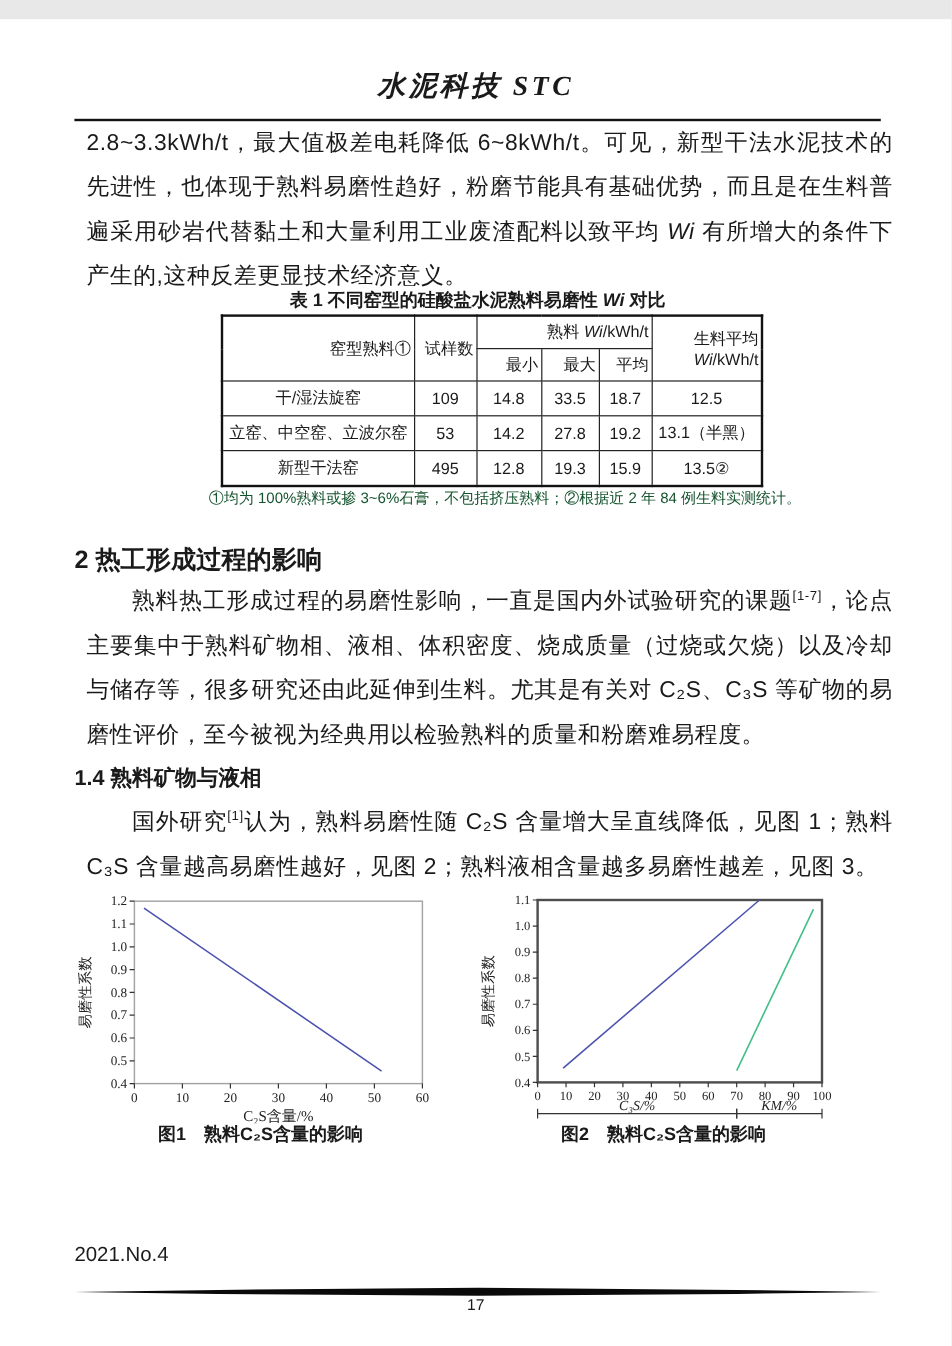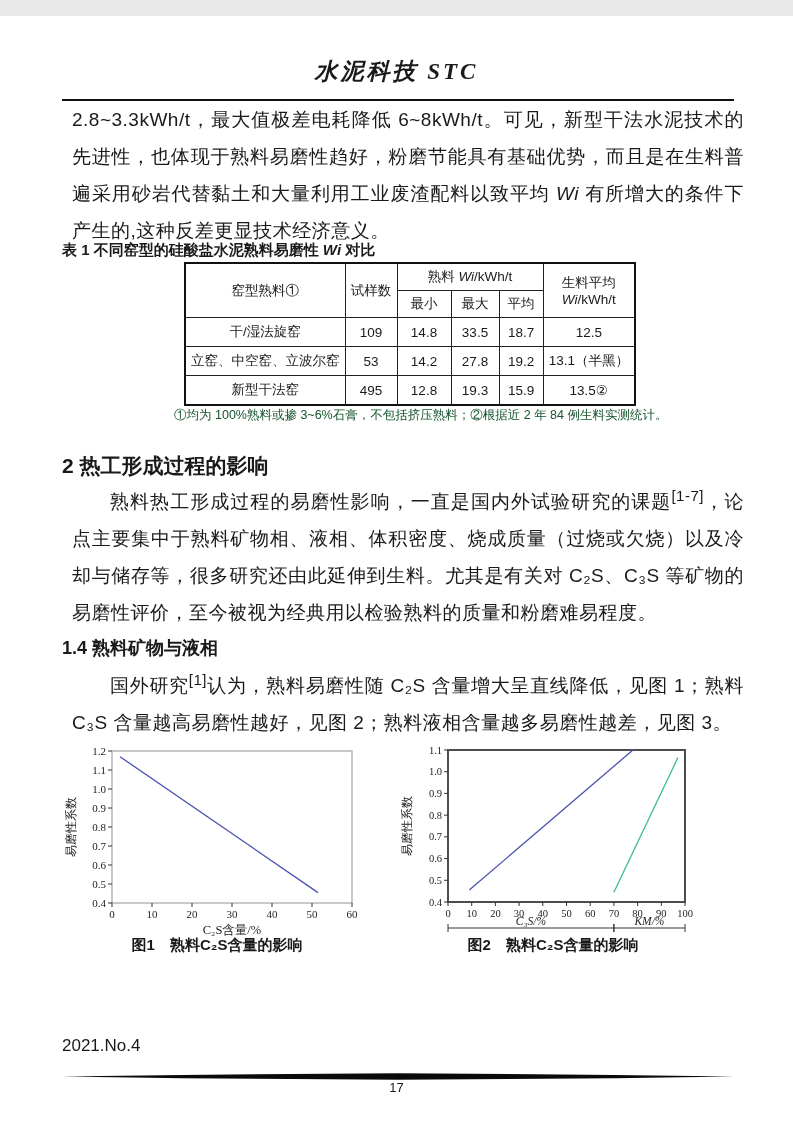--- a/index.html
+++ b/index.html
@@ -14,35 +14,35 @@
   }
   .header-rule{position:absolute;top:83px;left:62px;width:672px;height:2px;background:#111;}
   .body-par{
     position:absolute;left:72px;width:672px;font-size:19px;line-height:37px;
     text-align:justify;letter-spacing:0.5px;
   }
   .body-par.indent{text-indent:2em;}
   #p1{top:85px;}
   #p2{top:467px;}
   #p3{top:651px;}
-  sup{font-size:15px;line-height:0;}
+  sup{font-size:11px;line-height:0;}
   .tbl-caption{
-    position:absolute;top:225px;left:62px;width:672px;
+    position:absolute;top:225px;left:62px;width:672px;text-align:center;
     font-size:15px;font-weight:bold;
   }
   .wi-table{
     position:absolute;top:246px;left:184px;width:450px;border-collapse:collapse;
     font-size:13.5px;table-layout:fixed;
   }
   .wi-table th,.wi-table td{
     border:1px solid #222;text-align:center;vertical-align:middle;
     padding:3px 2px;font-weight:normal;height:22px;
   }
   .wi-table{border:2px solid #111;}
-  .wi-table thead th{height:20px;}
+  .wi-table thead th{height:20px;text-align:right;}
   .tbl-footnote{
     position:absolute;top:391px;left:174px;width:560px;font-size:12.5px;color:#14532d;
   }
   .sec-h2{position:absolute;top:436px;left:62px;font-size:21px;font-weight:bold;}
   .sec-h3{position:absolute;top:620px;left:62px;font-size:18px;font-weight:bold;}
   .chart-svg{position:absolute;background:#fff;}
   #chart1{left:62px;top:728px;}
   #chart2{left:398px;top:723px;}
   .fig-caption{
     position:absolute;top:920px;width:310px;text-align:center;

